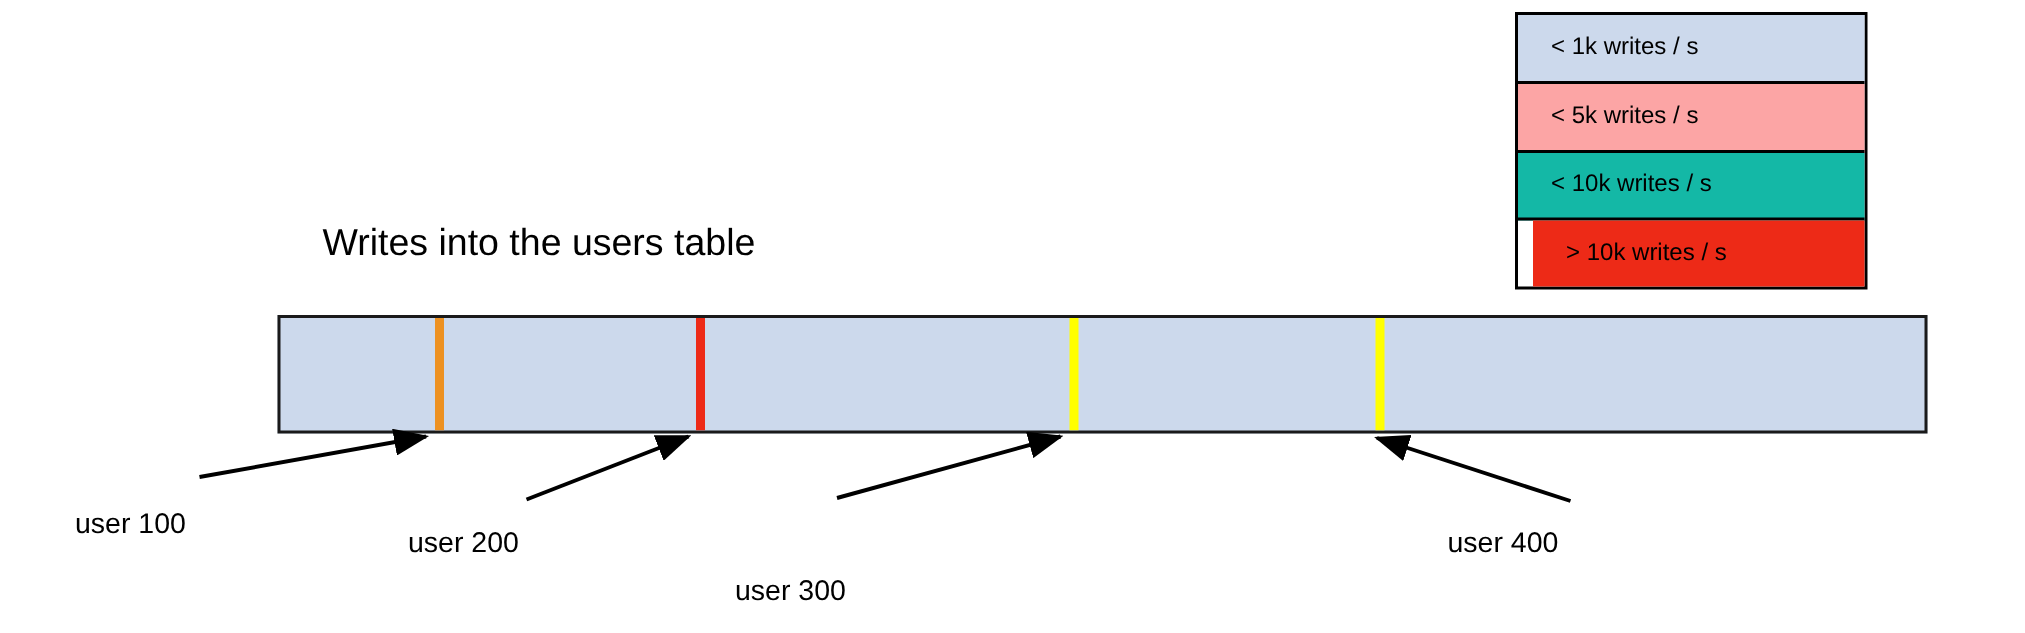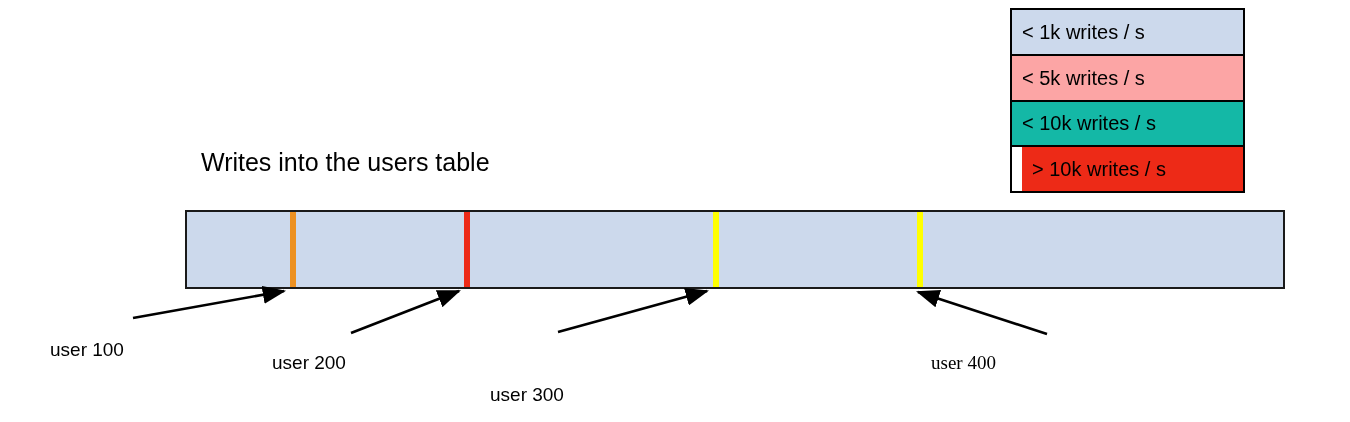--- a/index.html
+++ b/index.html
@@ -26,34 +26,34 @@
     height: 185px;
     border: 2px solid #000000;
     box-sizing: border-box;
     display: flex;
     flex-direction: column;
   }
   .legend-row {
     flex: 1 1 0;
     display: flex;
     align-items: center;
-    padding-left: 10px;
+    padding-left: 22px;
     box-sizing: border-box;
     border-bottom: 2px solid #000000;
-    font-size: 20px;
+    font-size: 16px;
     line-height: 1;
     letter-spacing: 0px;
     white-space: nowrap;
   }
   .legend-row:last-child { border-bottom: none; margin-left: 10px; }
 
   
   #chart-title {
     position: absolute;
-    left: 201px;
+    left: 215px;
     top: 150px;
     font-size: 25px;
     line-height: 1;
     white-space: nowrap;
     text-align: right;
   }
 
   
   #users-bar {
     position: absolute;
@@ -125,13 +125,13 @@
   </defs>
   <line x1="133" y1="318" x2="284" y2="291" stroke="#000000" stroke-width="2.6" marker-end="url(#arrowhead)"></line>
   <line x1="351" y1="333" x2="459" y2="291" stroke="#000000" stroke-width="2.6" marker-end="url(#arrowhead)"></line>
   <line x1="558" y1="332" x2="707" y2="291" stroke="#000000" stroke-width="2.6" marker-end="url(#arrowhead)"></line>
   <line x1="1047" y1="334" x2="918" y2="292" stroke="#000000" stroke-width="2.6" marker-end="url(#arrowhead)"></line>
 </svg>
 
 <div class="boundary-label" style="left:50px;  top:340px;">user 100</div>
 <div class="boundary-label" style="left:272px; top:353px;">user 200</div>
 <div class="boundary-label" style="left:490px; top:353px;margin-top:32px;">user 300</div>
-<div class="boundary-label" style="left:931px; top:353px;font-family:Liberation Serif, serif;">user 400</div>
+<div class="boundary-label" style="left:965px; top:353px;">user 400</div>
 
 </body></html>

